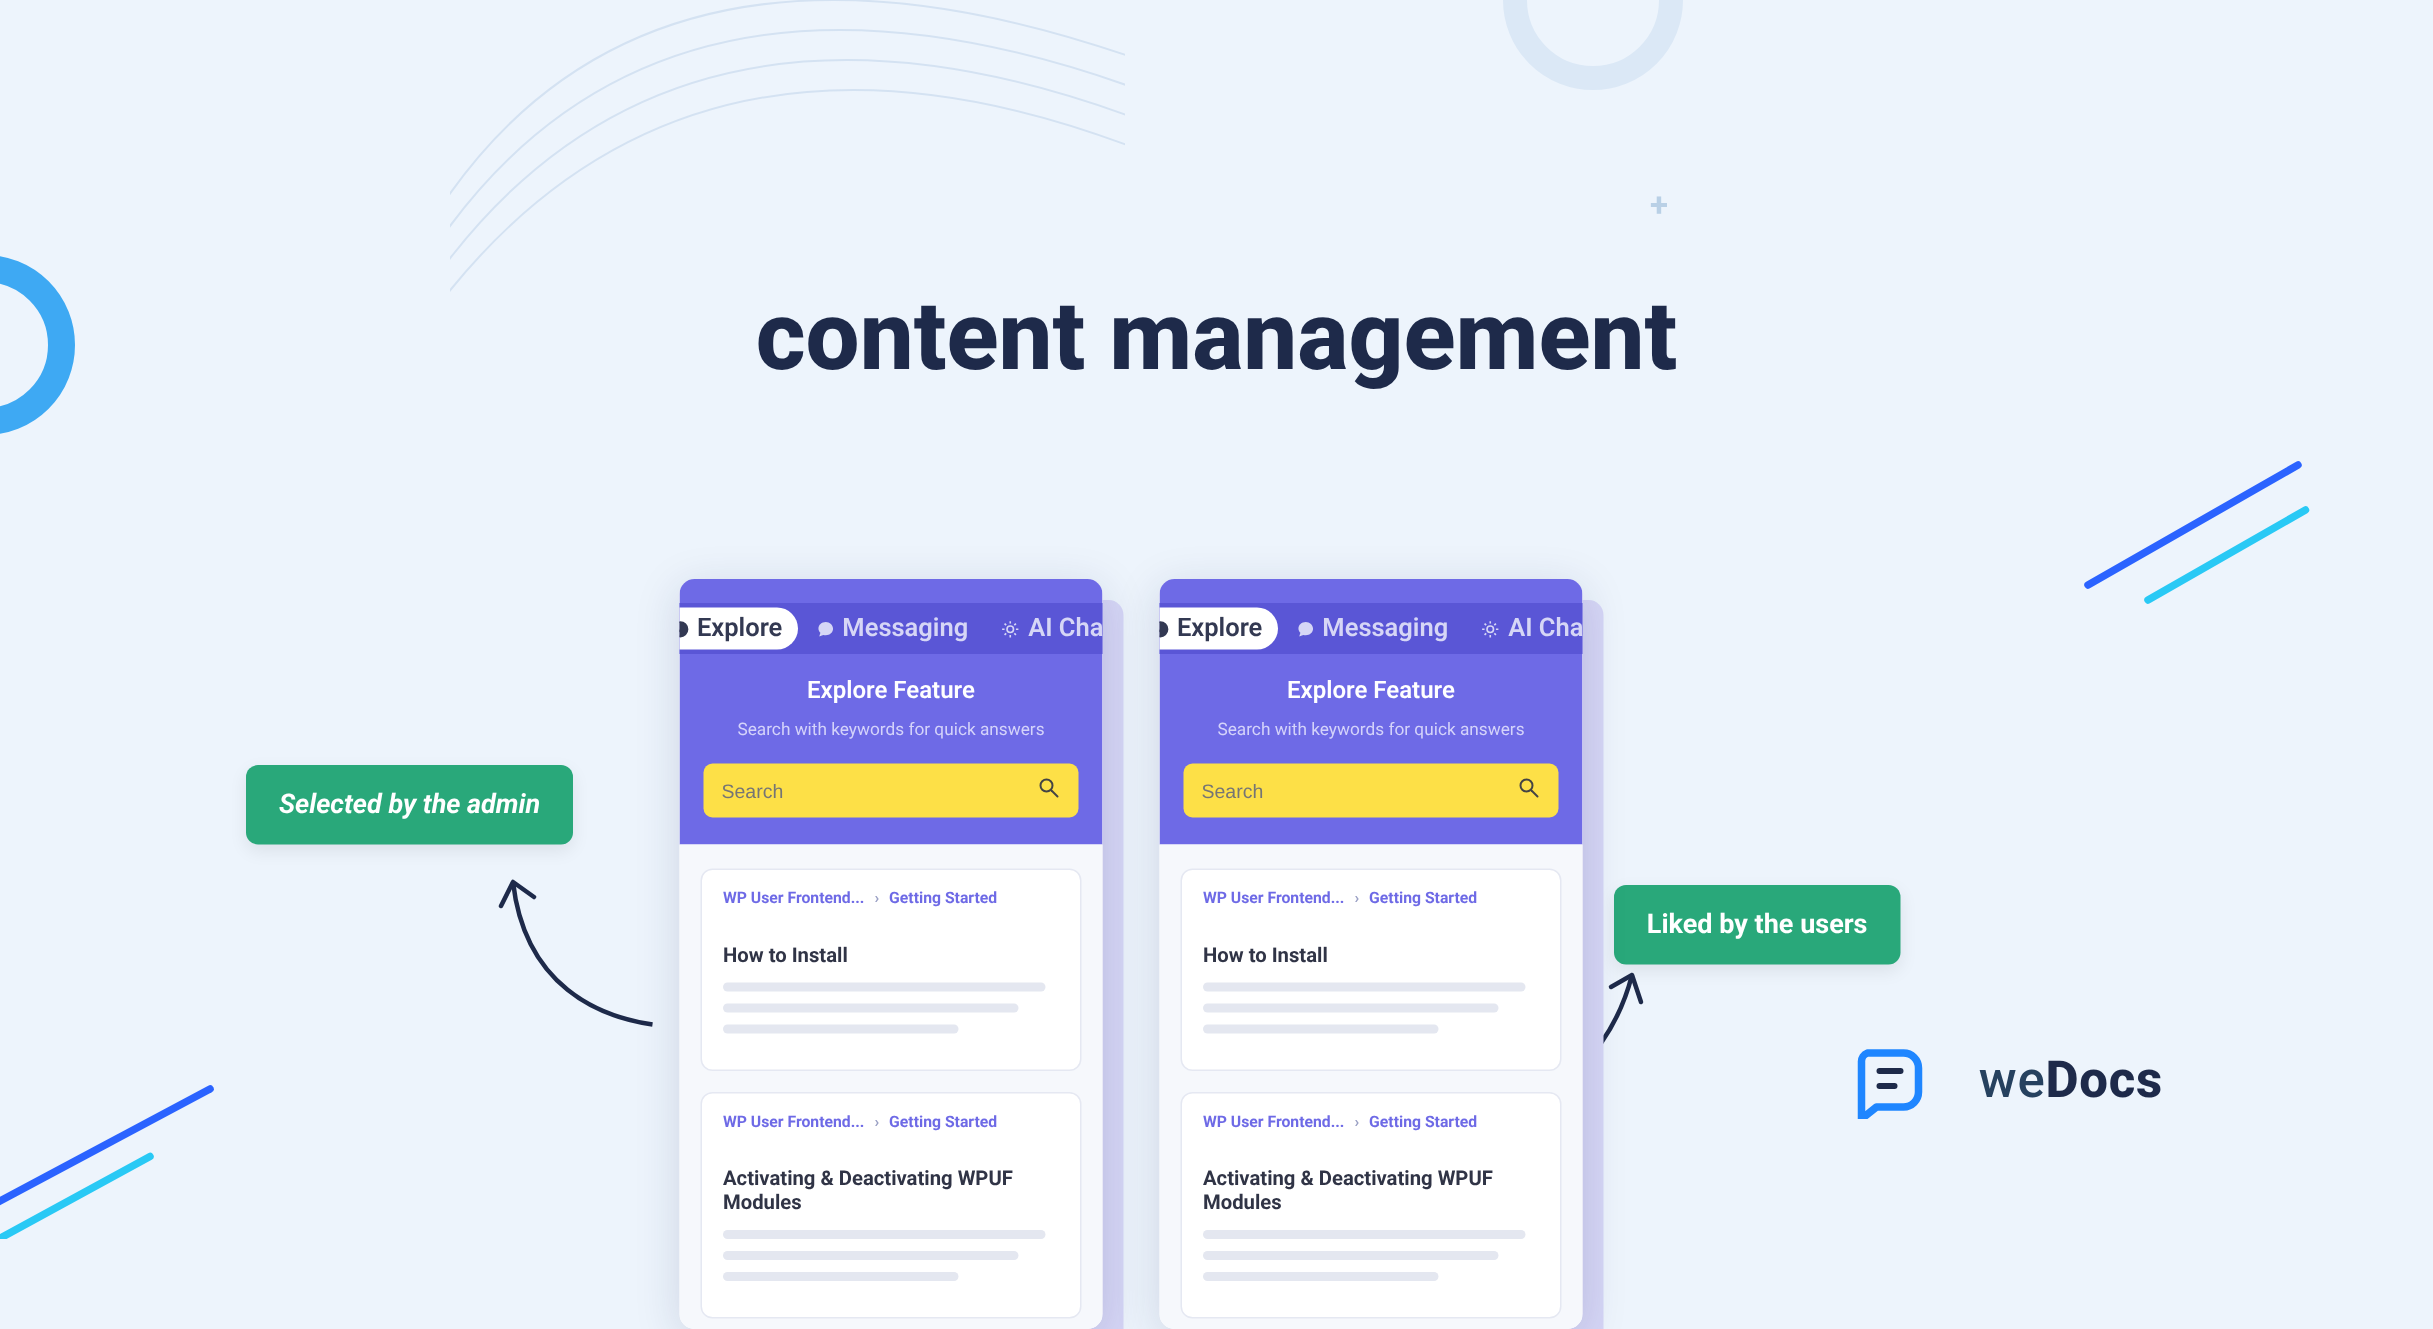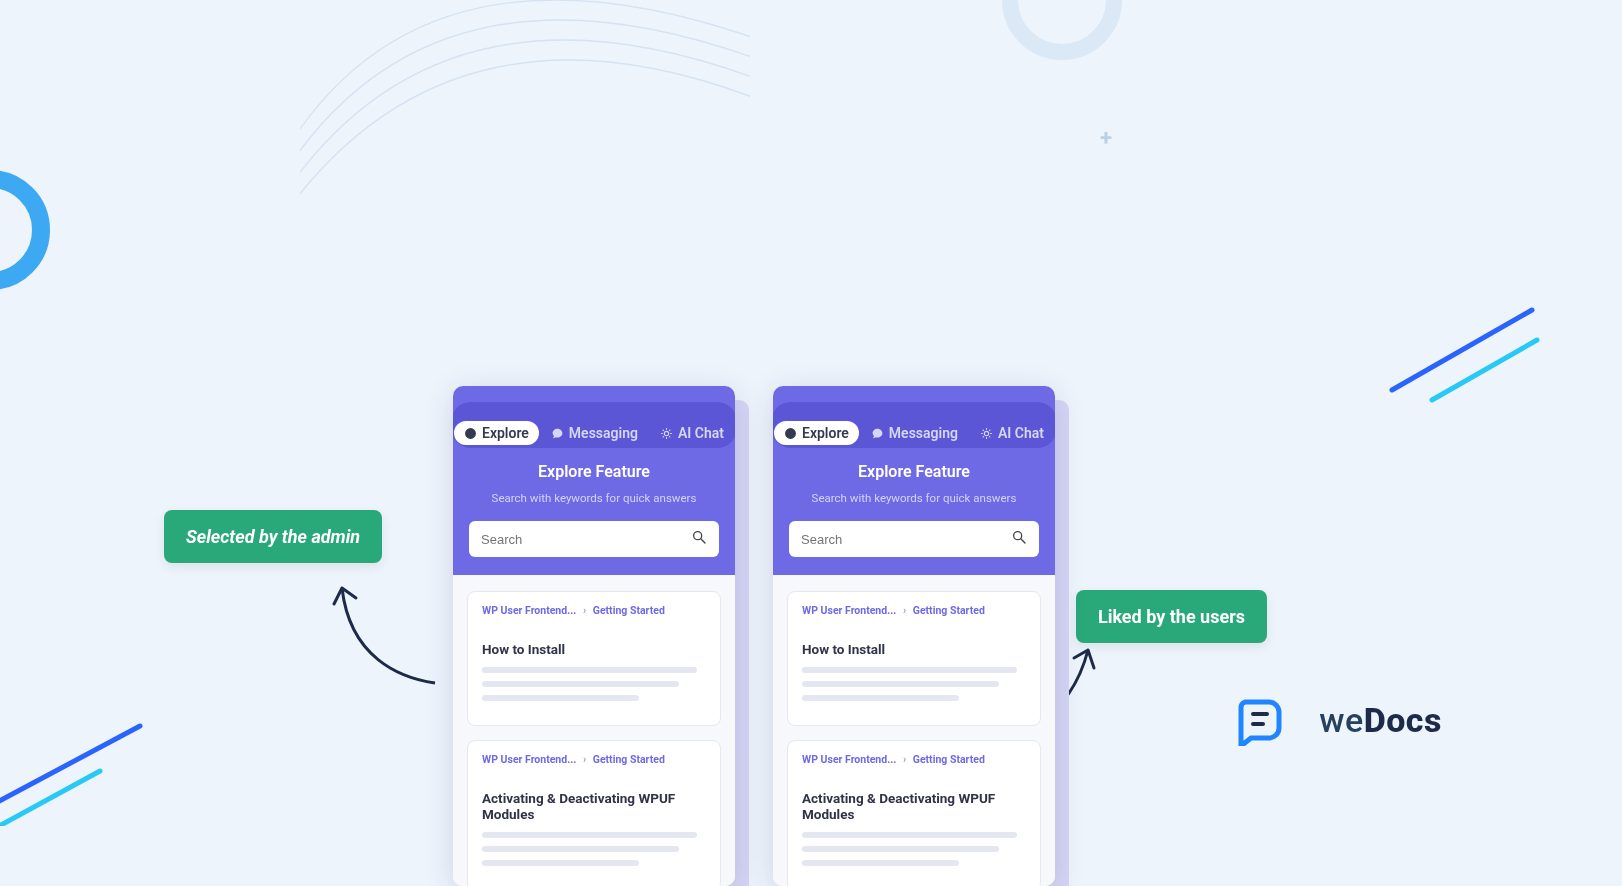--- a/index.html
+++ b/index.html
@@ -69,32 +69,32 @@
     background: #6e6ae6; padding: 16px 16px 18px;
     display: flex; flex-direction: column; gap: 10px;
   }
   .tabs {
     align-self: center; background: #5a56d6; border-radius: 20px;
     display: flex; gap: 2px; padding: 3px;
   }
   .tab {
     display: flex; align-items: center; gap: 5px;
     padding: 4px 10px; border-radius: 16px; color: #d6d6f6;
-    font-size: 14px; font-weight: 600; white-space: nowrap; margin-top: 16px;
+    font-size: 17px; font-weight: 600; white-space: nowrap;
   }
   .tab.active { background: #fff; color: #333952; }
   .tab .ico { width: 13px; height: 13px; display:inline-flex; align-items:center; justify-content:center; }
   .tab.active .ico svg path, .tab.active .ico svg circle { fill: #333952; }
   .ico svg { width: 13px; height: 13px; }
 
   .panel-title { color: #fff; text-align: center; font-size: 16px; font-weight: 600; margin-top:4px; }
   .panel-sub { color: #d4d3fa; text-align: center; font-size: 11.5px; }
 
   .search {
-    margin-top: 6px; background: #ffffff; border-radius: 6px;
+    margin-top: 6px; background: #fde047; border-radius: 6px;
     display: flex; align-items: center; padding: 8px 12px;
   }
   .search input {
     border: 0; outline: 0; flex: 1; font-size: 13px; color: #777; background: transparent;
   }
   .search .sico { color: #555; }
 
   .panel-body { flex: 1; background: #f6f8fc; padding: 16px 14px; display: flex; flex-direction: column; gap: 14px; }
   .card {
     background: #fff; border: 1px solid #e5e8f2; border-radius: 8px;
@@ -138,20 +138,21 @@
   <line x1="0" y1="115" x2="110" y2="55" stroke="#29c9f5" stroke-width="5" stroke-linecap="round"></line>
 </svg>
 <svg class="deco deco-lines-tr" width="160" height="110">
   <line x1="10" y1="90" x2="150" y2="10" stroke="#2b63ff" stroke-width="5" stroke-linecap="round"></line>
   <line x1="50" y1="100" x2="155" y2="40" stroke="#29c9f5" stroke-width="5" stroke-linecap="round"></line>
 </svg>
 
 <div class="headline">
   <h1>
     <br>
+    <span>content management</span>
   </h1>
 </div>
 
 <div class="label-badge label-left">
   <span>Selected by the admin</span>
 </div>
 <div class="label-badge label-right">
   <span>Liked by the users</span>
 </div>
 

